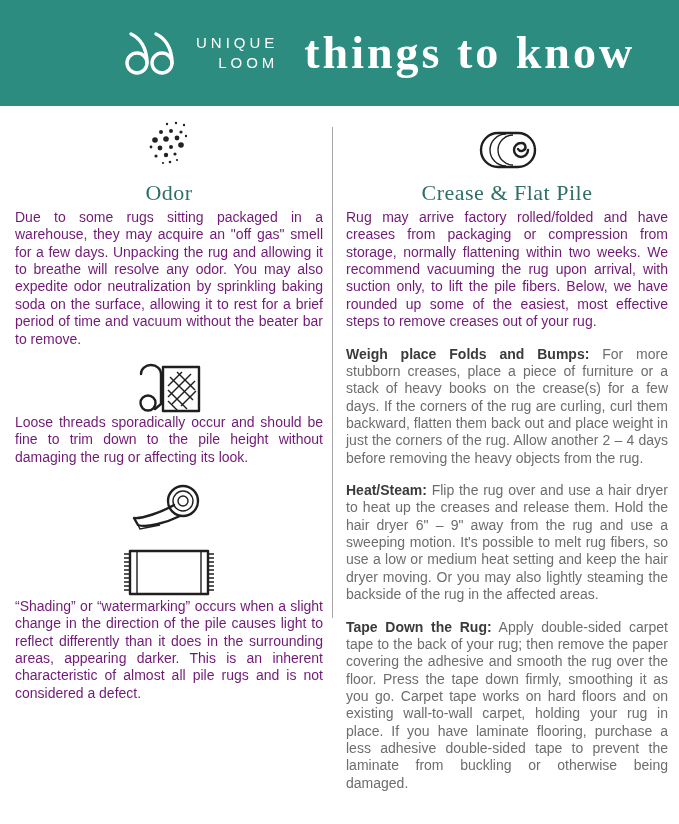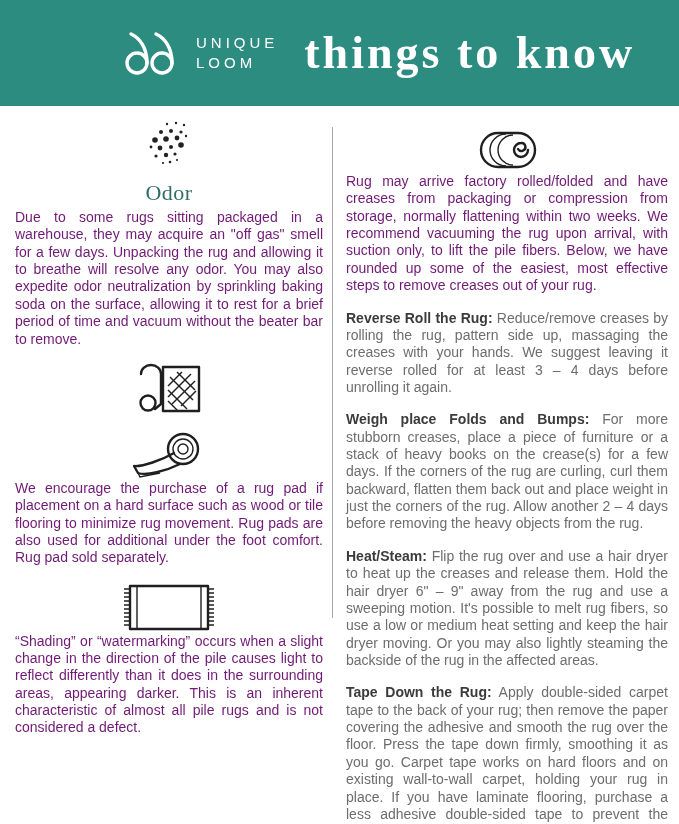--- a/index.html
+++ b/index.html
@@ -9,21 +9,21 @@
     font-family:"Liberation Sans", sans-serif; position:relative;
   }
   
   .header {
     height:106px; background:#2d8c80; display:flex; align-items:center;
   }
   .logo { display:flex; align-items:center; margin-left:122px; }
   .logo svg { display:block; }
   .logo-text {
     color:#ffffff; font-size:15px; letter-spacing:4px; font-weight:500;
-    text-align:left; margin-left:10px; line-height:1.35;
+    text-align:right; margin-left:10px; line-height:1.35;
   }
   .logo-text span { display:block; }
   .title {
     flex:1; text-align:center; color:#ffffff;
     font-family:"Liberation Serif", serif; font-size:46px; font-weight:600;
     letter-spacing:3px; padding-right:18px; margin-top:-2px;
   }
   
   .content { display:flex; padding:13px 11px 0 15px; height:520px; }
   .col-left  { width:308px; }
@@ -114,33 +114,33 @@
                 <path d="M48 48 L63 33"></path>
               <path d="M44 14 L62 32"></path>
                 <path d="M37 19 L60 42"></path>
                 <path d="M35 32 L54 51"></path>
                 <path d="M35 43 L45 53"></path>
             </g>
             <path class="ln" d="M8 16 a10 9 0 0 1 20 0 L28 46 L22 51" fill="#ffffff"></path>
             <circle cx="15" cy="45" r="7.5" class="ln" fill="#ffffff"></circle>
           </svg>
         </div>
+        <p class="body-text">Loose threads sporadically occur and should be fine to trim down to the pile height without damaging the rug or affecting its look.</p>
       </div>
 
       <div class="sec">
         <div class="icon-wrap">
           <svg width="78" height="52" viewBox="0 0 78 52">
             <path class="ln" d="M50 36 C36 43 16 48 8 45 L4 38 C12 39 32 32 44 25" fill="#ffffff"></path>
             <path class="thin" d="M8 45 L10 49 L30 45"></path>
             <circle cx="53" cy="21" r="15" class="ln" fill="#ffffff"></circle>
             <circle cx="53" cy="21" r="10" class="thin"></circle>
             <circle cx="53" cy="21" r="5" class="thin"></circle>
           </svg>
         </div>
-        <p class="body-text">We encourage the purchase of a rug pad if placement on a hard surface such as wood or tile flooring to minimize rug movement. Rug pads are also used for additional under the foot comfort. Rug pad sold separately.</p>
       </div>
 
       <div class="sec">
         <div class="icon-wrap">
           <svg width="96" height="50" viewBox="0 0 96 50">
             <defs>
               <linearGradient id="shadeGrad" x1="0" y1="0" x2="1" y2="0">
                 <stop offset="0" stop-color="#8f8f8f"></stop>
                 <stop offset="0.65" stop-color="#ffffff"></stop>
                 <stop offset="1" stop-color="#ededed"></stop>
@@ -165,24 +165,24 @@
 
       <div class="sec">
         <div class="icon-wrap">
           <svg width="78" height="46" viewBox="0 0 78 46">
             <path class="ln" d="M30 6 L50 6 A17 17 0 0 1 50 40 L30 40 A17 17 0 0 1 30 6 Z" fill="#ffffff"></path>
             <path class="thin" d="M38 7 A15 15 0 0 0 38 39"></path>
             <path class="thin" d="M45 8 A14 14 0 0 0 45 38"></path>
             <path class="ln" d="M60 23 a7 7 0 1 1 -7 -7 a4 4 0 1 1 -3 6"></path>
           </svg>
         </div>
+        <h2 class="sec-heading">Crease &amp; Flat Pile</h2>
         <p class="body-text">Rug may arrive factory rolled/folded and have creases from packaging or compression from storage, normally flattening within two weeks. We recommend vacuuming the rug upon arrival, with suction only, to lift the pile fibers. Below, we have rounded up some of the easiest, most effective steps to remove creases out of your rug.</p>
       </div>
 
-      <p class="tip"><strong>Reverse Roll the Rug:</strong> <span>Reduce/remove creases by rolling the rug, pattern side up, massaging the creases with your hands. We suggest leaving it reverse rolled for at least 3 – 4 days before unrolling it again.</span></p>
 
       <p class="tip"><strong>Weigh place Folds and Bumps:</strong> <span>For more stubborn creases, place a piece of furniture or a stack of heavy books on the crease(s) for a few days. If the corners of the rug are curling, curl them backward, flatten them back out and place weight in just the corners of the rug. Allow another 2 – 4 days before removing the heavy objects from the rug.</span></p>
 
       <p class="tip"><strong>Heat/Steam:</strong> <span>Flip the rug over and use a hair dryer to heat up the creases and release them. Hold the hair dryer 6" – 9" away from the rug and use a sweeping motion. It's possible to melt rug fibers, so use a low or medium heat setting and keep the hair dryer moving. Or you may also lightly steaming the backside of the rug in the affected areas.</span></p>
 
       <p class="tip"><strong>Tape Down the Rug:</strong> <span>Apply double-sided carpet tape to the back of your rug; then remove the paper covering the adhesive and smooth the rug over the floor. Press the tape down firmly, smoothing it as you go. Carpet tape works on hard floors and on existing wall-to-wall carpet, holding your rug in place. If you have laminate flooring, purchase a less adhesive double-sided tape to prevent the laminate from buckling or otherwise being damaged.</span></p>
 
     </section>
 
   </main>

